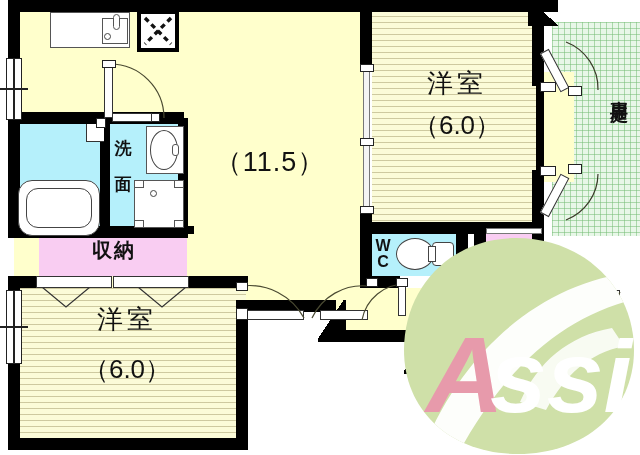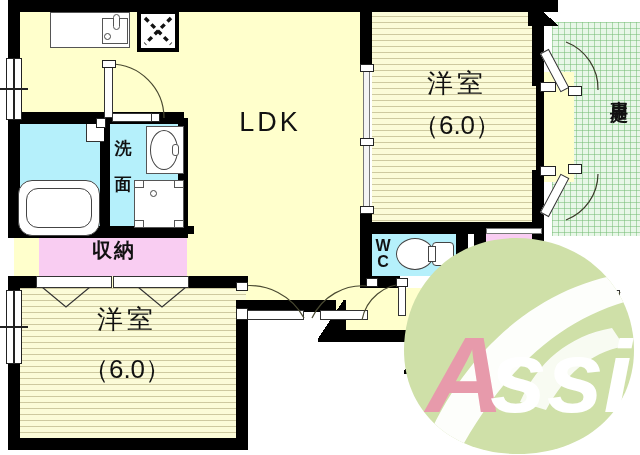--- a/index.html
+++ b/index.html
@@ -243,21 +243,21 @@
 
   <div class="abs f-white" style="left:36px;top:276px;width:76px;height:12px;border:1px solid #333;"></div>
   <div class="abs f-white" style="left:113px;top:276px;width:76px;height:12px;border:1px solid #333;"></div>
   <svg class="abs" style="left:36px;top:287px;" width="156" height="22" viewBox="0 0 156 22">
     <path d="M 6 0 L 30 20 L 54 0" fill="none" stroke="#333" stroke-width="1.2"></path>
     <path d="M 102 0 L 126 20 L 150 0" fill="none" stroke="#333" stroke-width="1.2"></path>
   </svg>
 
   <div class="abs" style="left:486px;top:228px;width:56px;height:6px;background:#fff;border:1px solid #777;"></div>
 
-  <div class="lbl lbl-ldk" style="left:210px;top:108px;width:120px;">LDK</div>
+  <div class="lbl lbl-ldk-a" style="left:198px;top:148px;width:144px;">（11.5）</div>
 
   <div class="lbl lbl-room" style="left:398px;top:70px;width:118px;">洋室</div>
   <div class="lbl lbl-room-a" style="left:390px;top:112px;width:134px;">（6.0）</div>
 
   <div class="lbl lbl-room" style="left:68px;top:306px;width:118px;">洋室</div>
   <div class="lbl lbl-room-a" style="left:60px;top:356px;width:134px;">（6.0）</div>
 
 
   <div class="lbl lbl-sm" style="left:112px;top:140px;width:24px;">洗</div>
   <div class="lbl lbl-sm" style="left:112px;top:176px;width:24px;">面</div>

